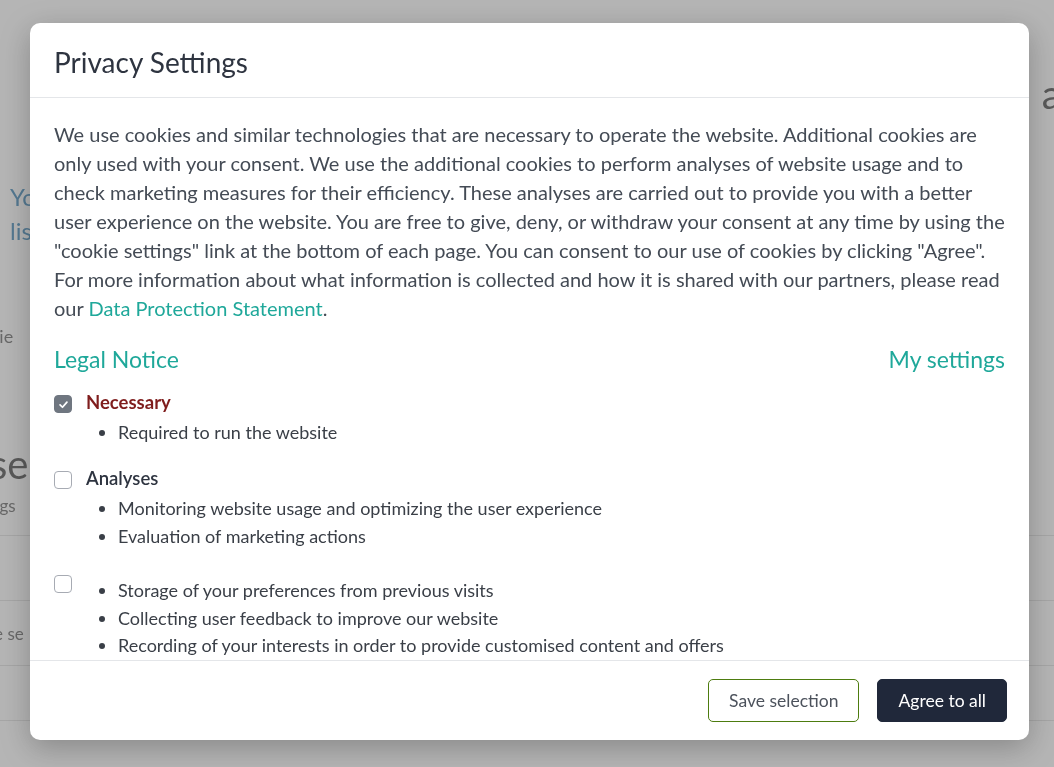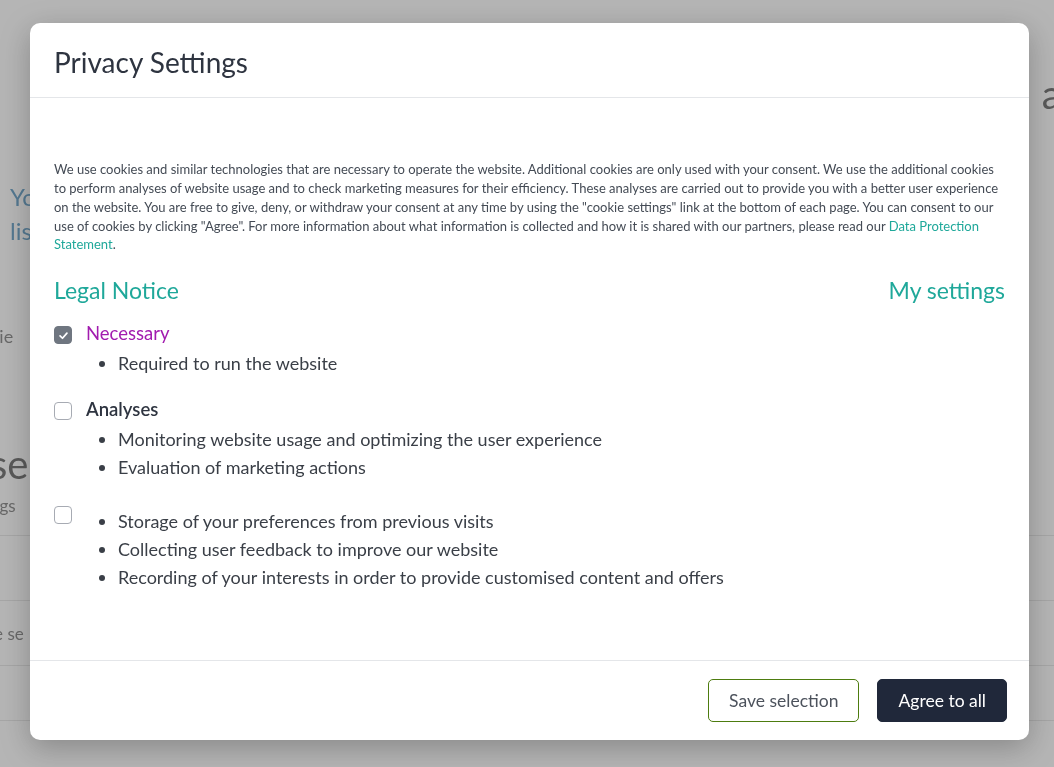--- a/index.html
+++ b/index.html
@@ -97,24 +97,23 @@
       font-weight: 400;
       color: #2e3440;
     }
     .modal-body {
       padding: 22px 24px 10px 24px;
       flex: 1;
       overflow-y: auto;
       color: #3a3f47;
     }
     .intro {
-      font-size: 13px;
+      font-size: 20px;
       line-height: 1.45;
       color: #444b55;
-      margin-top: 40px;
     }
     .intro a, .links a {
       color: #1fa89a;
       text-decoration: none;
     }
     .links {
       display: flex;
       justify-content: space-between;
       margin-top: 22px;
       font-size: 23px;
@@ -158,22 +157,22 @@
     }
     .cat-content {
       flex: 1;
     }
     .cat-title {
       font-size: 18.5px;
       font-weight: 600;
       color: #2e3440;
     }
     .cat-title.muted {
-      color: #a21caf;
-      font-weight: 400;
+      color: #7f1d1d;
+      font-weight: 700;
     }
     .cat-content ul {
       margin: 6px 0 0 32px;
       padding: 0;
     }
     .cat-content li {
       font-size: 18px;
       line-height: 1.55;
       color: #3a3f47;
     }

